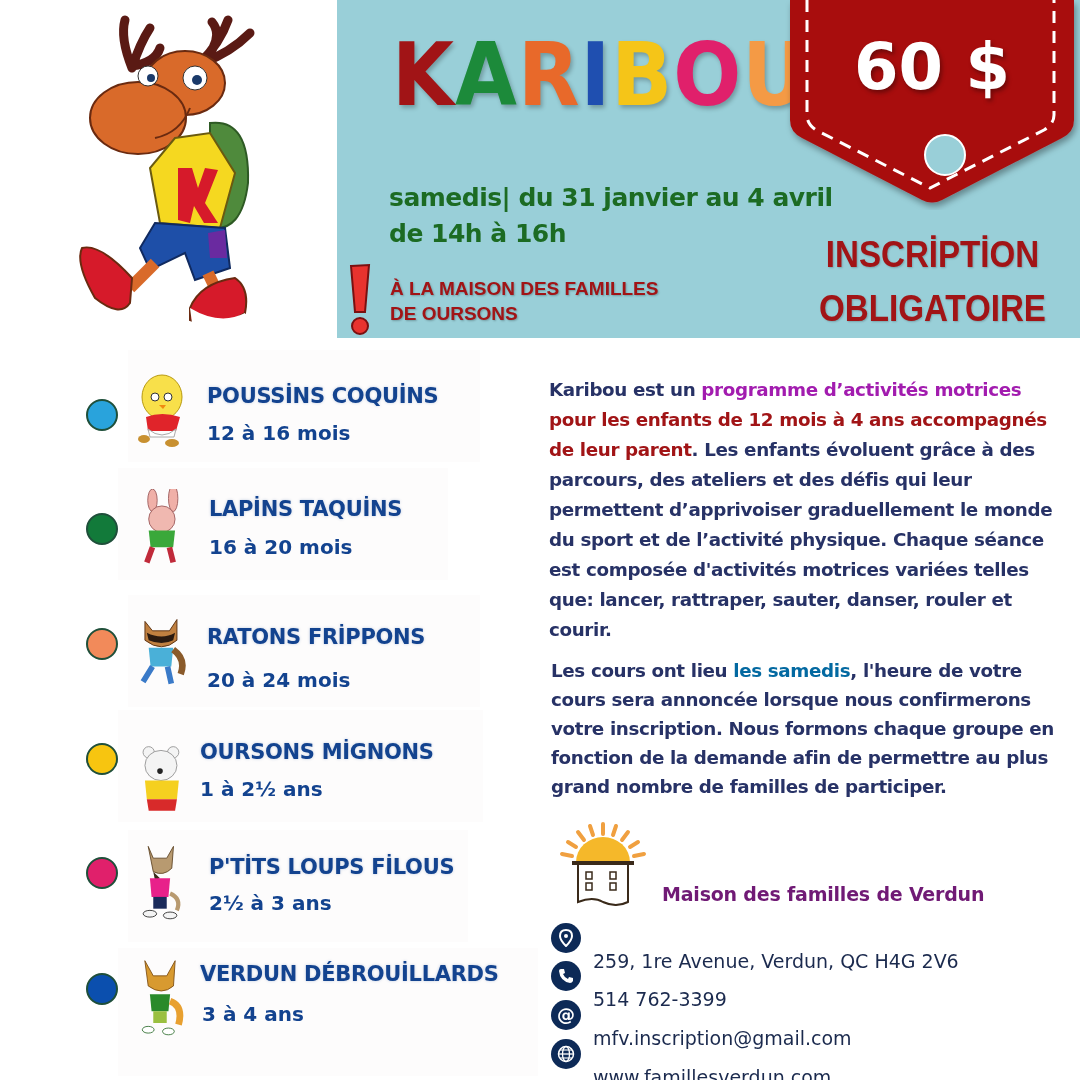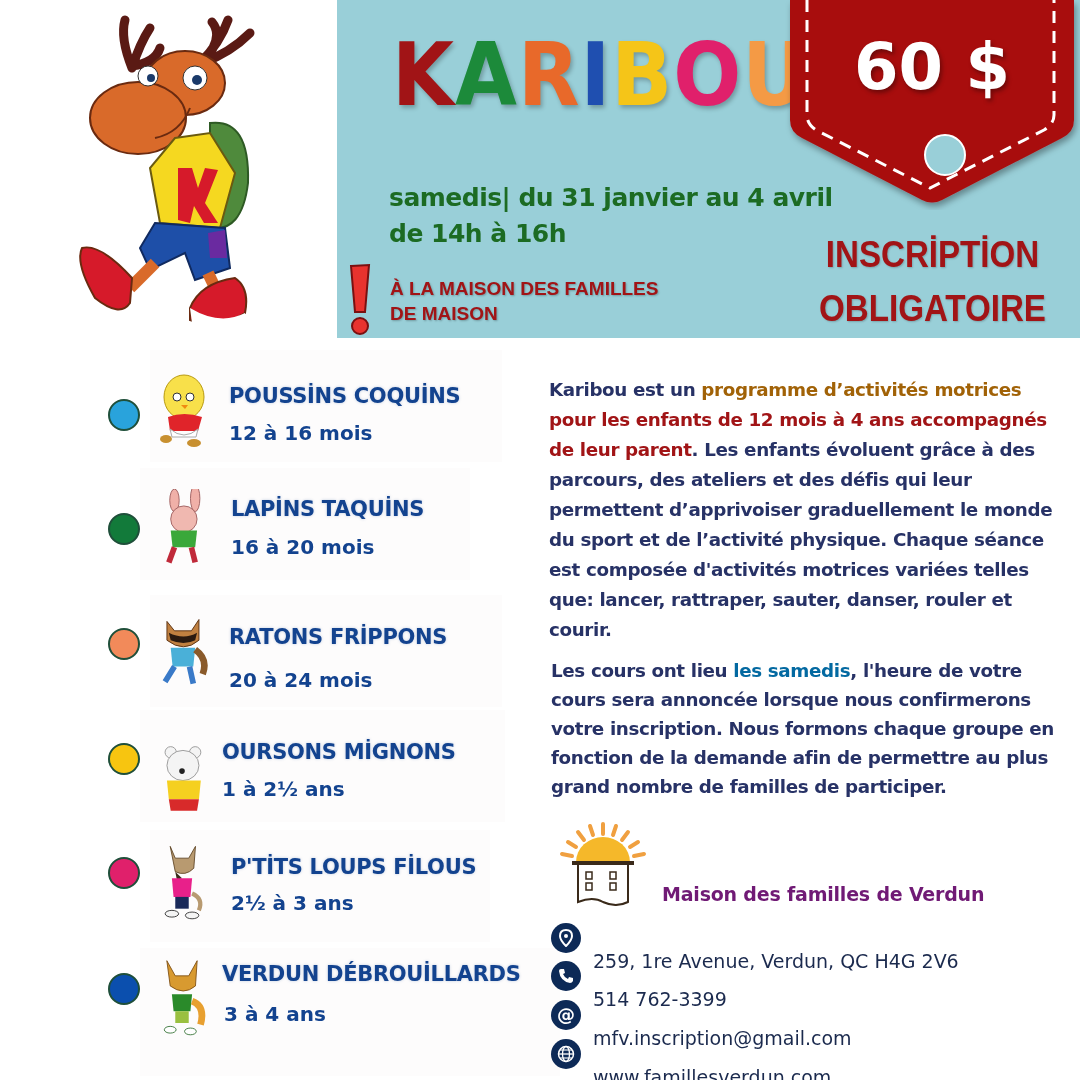--- a/index.html
+++ b/index.html
@@ -19,31 +19,31 @@
 
   .exclaim { position: absolute; left: 343px; top: 262px; width: 32px; height: 76px; }
   .location { position: absolute; left: 390px; top: 276px; color: #a11416; font-weight: bold; font-size: 19px; line-height: 25px; font-family: "Liberation Sans", sans-serif; text-shadow: 1px 1px 2px rgba(0,0,0,0.25); }
 
   .price-tag { position: absolute; left: 782px; top: 0; width: 298px; height: 210px; }
   .price { position: absolute; left: 782px; top: 30px; width: 300px; text-align: center; color: #ffffff; font-weight: bold; font-size: 64px; font-family: "DejaVu Sans", sans-serif; text-shadow: 2px 3px 4px rgba(0,0,0,0.35); }
 
   .inscription { position: absolute; left: 800px; top: 228px; width: 265px; text-align: center; color: #a11416; font-weight: bold; font-family: "Liberation Sans", sans-serif; font-size: 36px; line-height: 54px; text-shadow: 1px 1px 2px rgba(0,0,0,0.2); transform: scaleX(0.92); }
 
   
-  .groups { position: absolute; left: 0; top: 345px; width: 540px; height: 735px; margin-left: 22px; }
+  .groups { position: absolute; left: 0; top: 345px; width: 540px; height: 735px; }
   .group { position: absolute; left: 0; width: 540px; height: 118px; }
   .group .card { position: absolute; left: 118px; top: 5px; width: 365px; height: 112px; background: #fdfcfc; }
   .group .dot { position: absolute; left: 86px; width: 32px; height: 32px; border-radius: 50%; border: 2px solid #1f4f3a; }
   .group .pic { position: absolute; left: 130px; width: 60px; height: 80px; }
   .group .name { position: absolute; color: #13438f; font-weight: bold; font-size: 21px; font-family: "DejaVu Sans", sans-serif; text-shadow: 0 0 3px rgba(19,67,143,0.25); letter-spacing: -0.3px; white-space: nowrap; }
   .group .age { position: absolute; color: #13438f; font-weight: bold; font-size: 20px; font-family: "DejaVu Sans", sans-serif; white-space: nowrap; }
 
   
   .desc { position: absolute; left: 549px; top: 375px; width: 520px; color: #273266; font-weight: bold; font-size: 18.3px; line-height: 30px; font-family: "DejaVu Sans", sans-serif; letter-spacing: -0.35px; }
-  .desc .green { color: #a16207; }
+  .desc .green { color: #a21caf; }
   .desc .red { color: #a11416; }
   .desc2 { position: absolute; left: 551px; top: 656px; width: 520px; color: #273266; font-weight: bold; font-size: 18.3px; line-height: 29px; font-family: "DejaVu Sans", sans-serif; letter-spacing: -0.35px; }
   .desc2 .red { color: #0369a1; }
 
   
   .org-logo { position: absolute; left: 558px; top: 820px; width: 90px; height: 86px; }
   .org-name { position: absolute; left: 662px; top: 883px; color: #701a75; font-weight: bold; font-size: 19px; font-family: "DejaVu Sans", sans-serif; letter-spacing: -0.2px; }
 
   .contact { position: absolute; left: 551px; width: 500px; height: 30px; }
   .contact .ico { position: absolute; left: 0; top: 0; width: 30px; height: 30px; border-radius: 50%; background: #0d2a57; display: flex; align-items: center; justify-content: center; }
@@ -94,21 +94,21 @@
   <div>de 14h à 16h</div>
 </div>
 
 <svg class="exclaim" viewBox="0 0 32 76">
   <path d="M8 4 L26 3 L22 50 L12 50 Z" fill="#e8332e" stroke="#7a1010" stroke-width="2"></path>
   <circle cx="17" cy="64" r="8" fill="#e8332e" stroke="#7a1010" stroke-width="2"></circle>
 </svg>
 
 <div class="location">
   <div>À LA MAISON DES FAMILLES</div>
-  <div>DE MAISON</div>
+  <div>DE OURSONS</div>
 </div>
 
 <svg class="price-tag" viewBox="0 0 298 210">
   <defs>
     <filter id="sh" x="-10%" y="-10%" width="120%" height="130%">
       <feDropShadow dx="2" dy="4" stdDeviation="3" flood-opacity="0.35"></feDropShadow>
     </filter>
   </defs>
   <path d="M8 0 L292 0 L292 120 Q292 132 280 138 L160 200 Q150 205 140 200 L20 138 Q8 132 8 120 Z" fill="#a80d10" filter="url(#sh)"></path>
   <path d="M25 0 L25 115 Q25 124 34 130 L148 188 L262 130 Q272 124 272 115 L272 0" fill="none" stroke="#ffffff" stroke-width="3" stroke-dasharray="12 8"></path>

